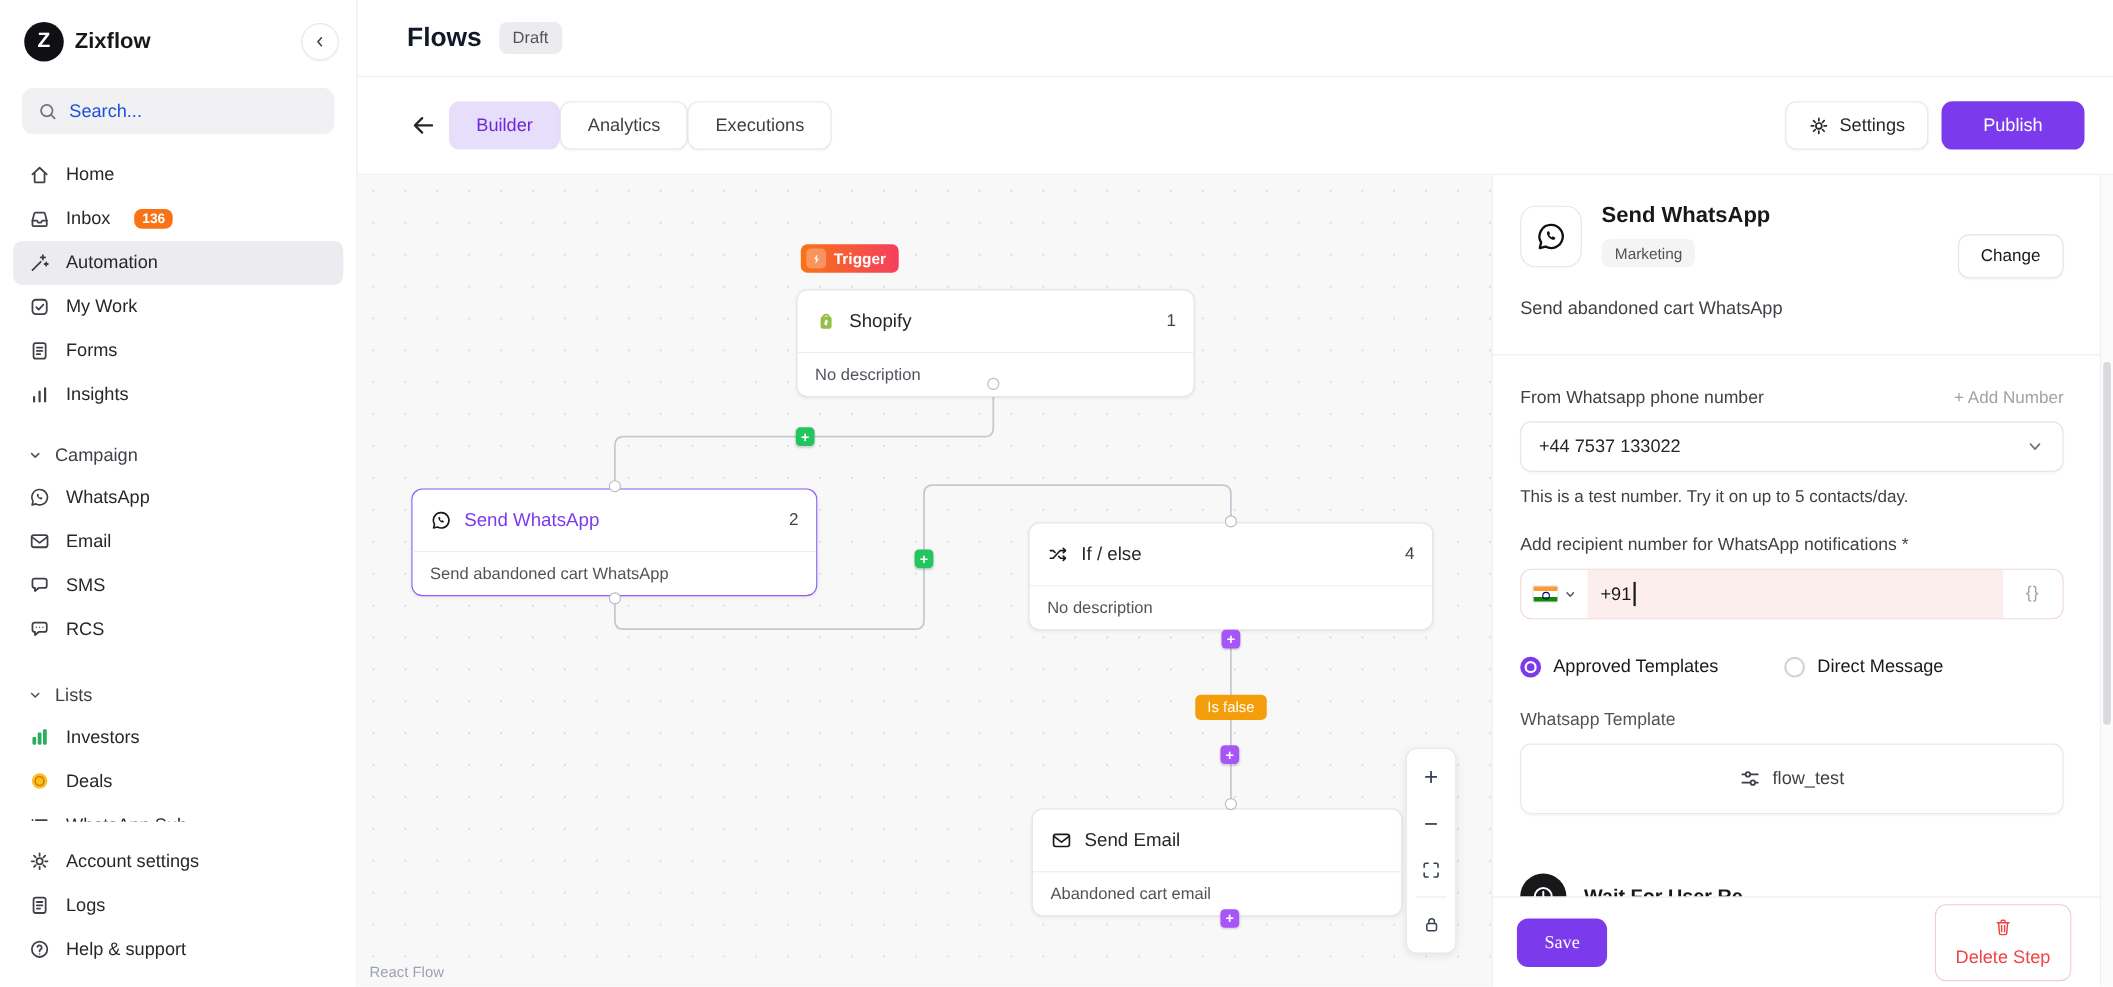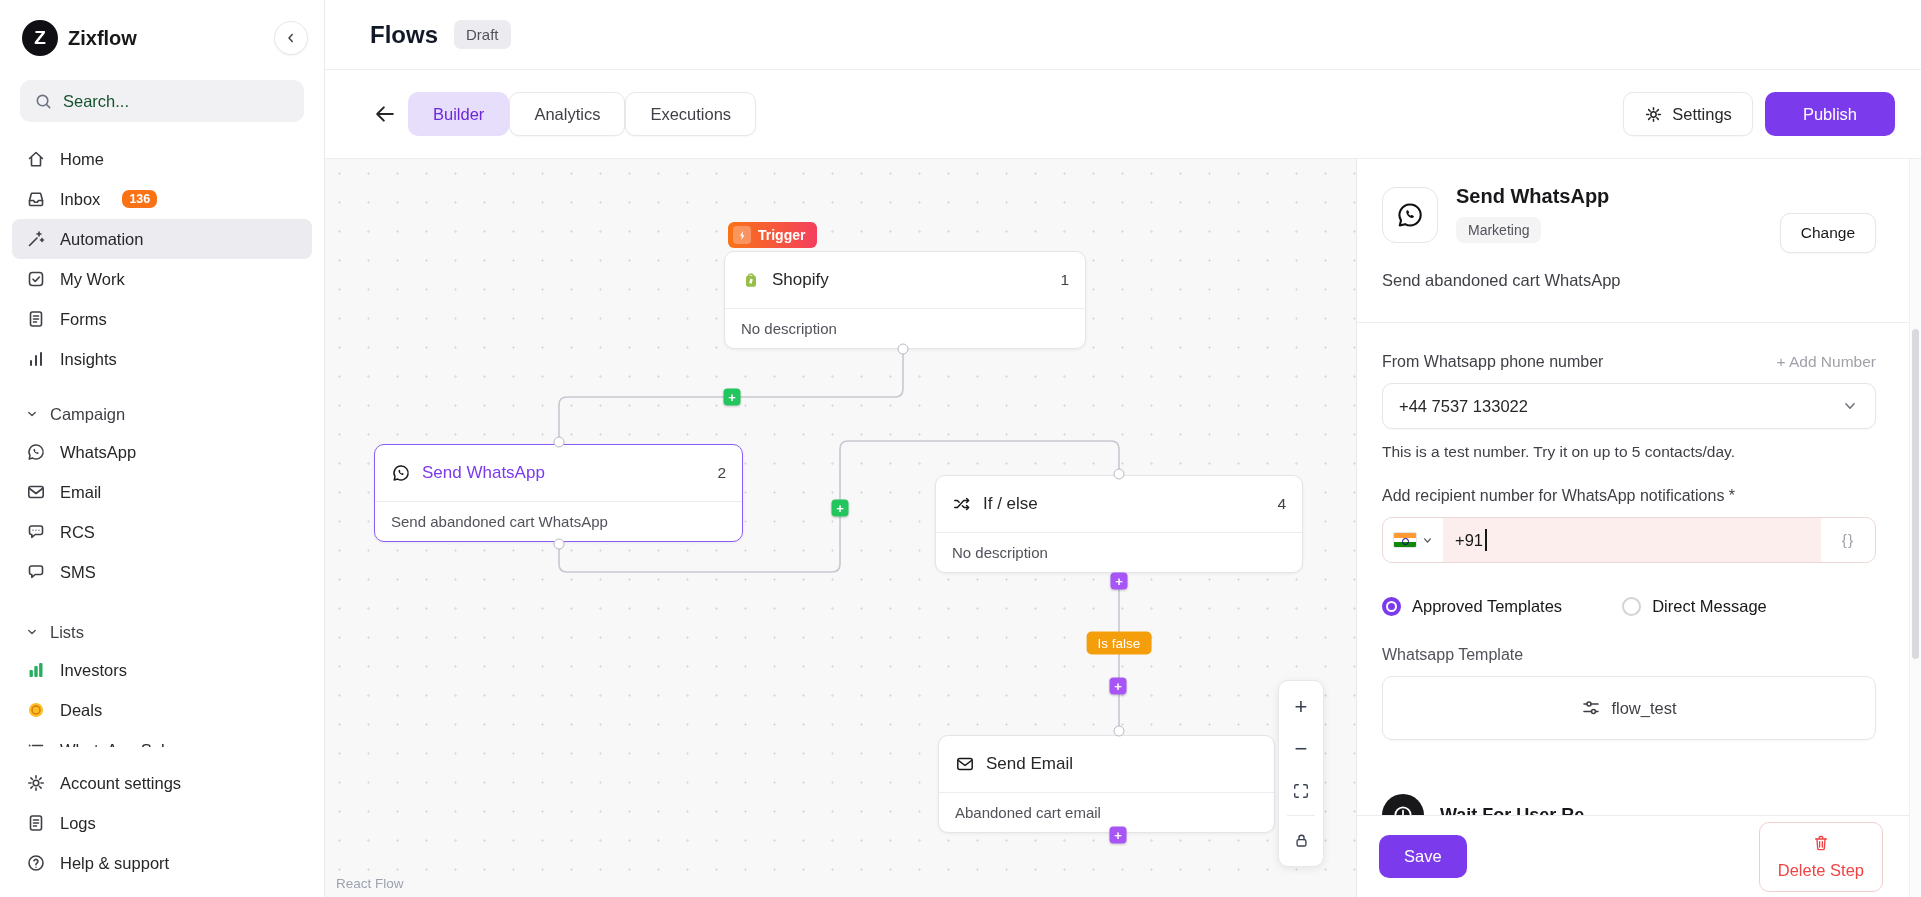--- a/index.html
+++ b/index.html
@@ -8,21 +8,21 @@
   svg { display:block; }
 
   .app { width:1921px; height:897px; display:flex; }
 
   
   .sidebar { width:325px; flex:0 0 325px; border-right:1px solid #e9e9ee; position:relative; background:#fff; overflow:hidden; }
   .logo-row { height:58px; padding:18px 16px 0 22px; display:flex; align-items:center; gap:10px; }
   .logo { width:36px; height:36px; border-radius:50%; background:#101014; color:#fff; display:flex; align-items:center; justify-content:center; font-weight:700; font-size:19px; }
   .brand { font-size:20px; font-weight:700; color:#18181b; }
   .collapse-btn { margin-left:auto; width:34px; height:34px; border-radius:50%; border:1px solid #e7e7ec; background:#fff; display:flex; align-items:center; justify-content:center; color:#3f3f46; cursor:pointer; box-shadow:0 1px 2px rgba(0,0,0,.05); }
-  .search-box { margin:22px 20px 0; height:42px; background:#f1f1f4; border-radius:10px; display:flex; align-items:center; gap:10px; padding:0 14px; color:#14532d; font-size:16.5px; cursor:text; }
+  .search-box { margin:22px 20px 0; height:42px; background:#f1f1f4; border-radius:10px; display:flex; align-items:center; gap:10px; padding:0 14px; color:#1d4ed8; font-size:16.5px; cursor:text; }
   .nav { margin-top:17px; }
   .nav-item { height:40px; display:flex; align-items:center; gap:14px; padding:0 16px 0 26px; font-size:16.5px; color:#27272a; cursor:pointer; }
   .nav-item .ic { width:20px; height:20px; color:#3f3f46; flex:0 0 20px; }
   .nav-item.active { background:#ececf0; border-radius:8px; margin:0 12px; padding:0 4px 0 14px; font-weight:500; }
   .count-badge { margin-left:8px; background:#f97316; color:#fff; font-size:12.5px; font-weight:700; padding:3px 7px; border-radius:7px; line-height:1; }
   .section-head { height:36px; display:flex; align-items:center; gap:10px; padding:0 16px 0 24px; font-size:16.5px; color:#3f3f46; cursor:pointer; }
   .section-head.campaign { margin-top:17px; }
   .section-head.lists { margin-top:22px; }
   .section-head .ic { width:16px; height:16px; color:#52525b; }
   .sidebar-footer { position:absolute; left:0; right:0; top:747px; bottom:0; background:#fff; padding-top:16px; }
@@ -95,21 +95,21 @@
   .radio { width:19px; height:19px; border-radius:50%; flex:0 0 19px; }
   .radio.sel { background:#7c3aed; border:2px solid #7c3aed; position:relative; }
   .radio.sel::after { content:""; position:absolute; inset:2px; border-radius:50%; border:2.5px solid #fff; }
   .radio.unsel { border:2px solid #d4d4d8; background:#fff; }
   .tmpl-label { margin-top:30px; font-size:16px; color:#52525b; }
   .tmpl-box { margin-top:12px; height:64px; border:1px solid #e7e7ec; border-radius:10px; display:flex; align-items:center; justify-content:center; gap:10px; font-size:16.5px; color:#3f3f46; cursor:pointer; box-shadow:0 1px 2px rgba(0,0,0,.04); }
   .partial-row { margin-top:54px; display:flex; align-items:center; gap:16px; }
   .partial-icon { width:42px; height:42px; border-radius:50%; background:#18181b; display:flex; align-items:center; justify-content:center; flex:0 0 42px; }
   .partial-title { font-size:18px; font-weight:700; color:#18181b; }
   .insp-footer { position:absolute; left:0; right:0; bottom:0; height:82px; background:#fff; border-top:1px solid #ebebf0; display:flex; align-items:center; justify-content:space-between; padding:0 26px 0 22px; z-index:10; }
-  .save-btn { background:#7c3aed; color:#fff; border:none; border-radius:10px; padding:12px 25px; font-size:16.5px; font-weight:500; cursor:pointer; font-family:Liberation Sans, sans-serif; }
+  .save-btn { background:#7c3aed; color:#fff; border:none; border-radius:10px; padding:12px 25px; font-size:16.5px; font-weight:500; cursor:pointer; font-family:Liberation Serif, serif; }
   .delete-btn { background:#fff; border:1px solid #f1cfcf; color:#ef4444; border-radius:10px; padding:11px 18px; font-size:16.5px; display:flex; align-items:center; gap:9px; cursor:pointer; font-family:inherit;flex-direction:column; }
 
   
   .scroll-strip { width:12px; flex:0 0 12px; background:#fbfbfc; border-left:1px solid #f0f0f2; position:relative; }
   .scroll-thumb { position:absolute; left:2px; right:2px; top:170px; height:330px; background:#d9d9de; border-radius:4px; cursor:grab; }
 </style>
 </head>
 <body>
 
 <div class="app">
@@ -219,34 +219,34 @@
               <rect x="2.8" y="4.5" width="14.4" height="11" rx="2"></rect>
               <path d="m3.5 6.5 6.5 5 6.5-5"></path>
             </svg>
           </span>
         <span>Email</span>
       </div>
       <div class="nav-item">
         <span class="ic">
             <svg width="20" height="20" viewBox="0 0 20 20" fill="none" stroke="currentColor" stroke-width="1.6" stroke-linecap="round" stroke-linejoin="round">
               <path d="M3.5 6a2 2 0 0 1 2-2h9a2 2 0 0 1 2 2v4.5a2 2 0 0 1-2 2H9.2l-3.4 2.8v-2.8h-.3a2 2 0 0 1-2-2z"></path>
+            </svg>
+          </span>
+        <span>SMS</span>
+      </div>
+      <div class="nav-item">
+        <span class="ic">
+            <svg width="20" height="20" viewBox="0 0 20 20" fill="none" stroke="currentColor" stroke-width="1.6" stroke-linecap="round" stroke-linejoin="round">
+              <path d="M3.5 6a2 2 0 0 1 2-2h9a2 2 0 0 1 2 2v4.5a2 2 0 0 1-2 2H9.2l-3.4 2.8v-2.8h-.3a2 2 0 0 1-2-2z"></path>
               <circle cx="7" cy="8.2" r=".6" fill="currentColor" stroke="none"></circle>
               <circle cx="10" cy="8.2" r=".6" fill="currentColor" stroke="none"></circle>
               <circle cx="13" cy="8.2" r=".6" fill="currentColor" stroke="none"></circle>
             </svg>
           </span>
         <span>RCS</span>
-      </div>
-      <div class="nav-item">
-        <span class="ic">
-            <svg width="20" height="20" viewBox="0 0 20 20" fill="none" stroke="currentColor" stroke-width="1.6" stroke-linecap="round" stroke-linejoin="round">
-              <path d="M3.5 6a2 2 0 0 1 2-2h9a2 2 0 0 1 2 2v4.5a2 2 0 0 1-2 2H9.2l-3.4 2.8v-2.8h-.3a2 2 0 0 1-2-2z"></path>
-            </svg>
-          </span>
-        <span>SMS</span>
       </div>
 
       <div class="section-head lists">
         <span class="ic">
             <svg width="16" height="16" viewBox="0 0 20 20" fill="none" stroke="currentColor" stroke-width="1.8" stroke-linecap="round" stroke-linejoin="round">
               <path d="m6 8 4 4 4-4"></path>
             </svg>
           </span>
         <span>Lists</span>
       </div>
@@ -360,21 +360,21 @@
 
         <div class="trigger-badge">
           <span class="bolt-box">
               <svg width="11" height="11" viewBox="0 0 20 20">
                 <path d="M11 2 5.5 10.5h3.4L7.8 18l5.7-8.5h-3.4z" fill="#fff"></path>
               </svg>
             </span>
           <span>Trigger</span>
         </div>
 
-        <div class="node" style="left:399px; top:92px; width:362px;">
+        <div class="node" style="left:399px; top:104px; width:362px;">
           <div class="node-header">
             <span class="ic">
                 <svg width="20" height="20" viewBox="0 0 20 20">
                   <path d="M7.2 6.2a2.9 2.9 0 0 1 5.6 0" fill="none" stroke="#95bf47" stroke-width="1.5"></path>
                   <rect x="5" y="5.8" width="10" height="11" rx="2" fill="#95bf47"></rect>
                   <path d="m8.2 12.8 1.3-4.4 2.3 1.1-1.3 4.4z" fill="#fff"></path>
                 </svg>
               </span>
             <span>Shopify</span>
             <span class="node-count">1</span>

